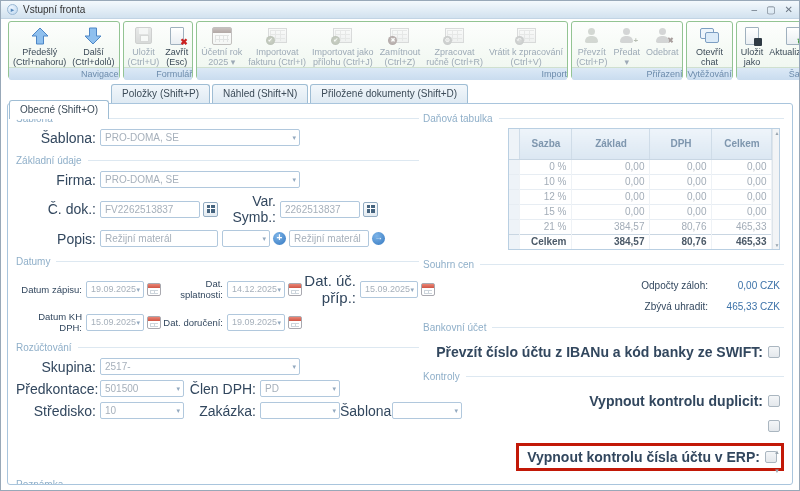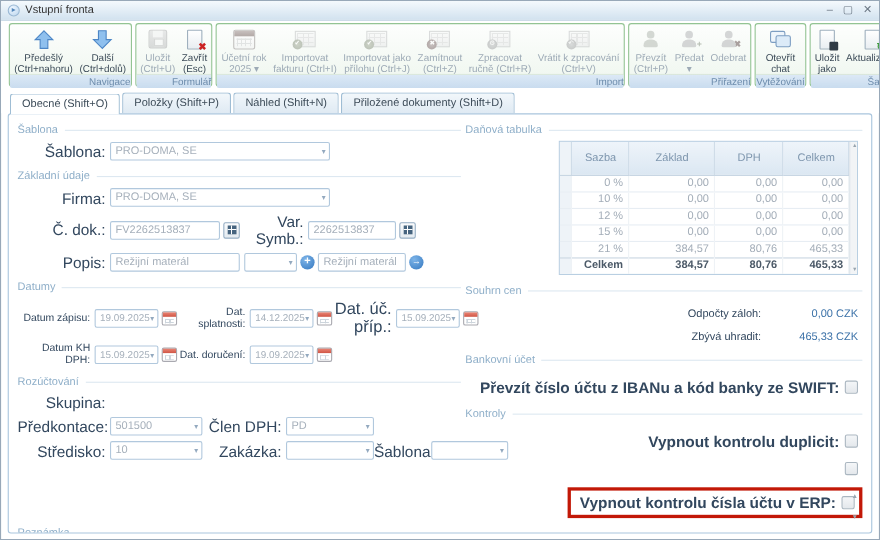--- a/index.html
+++ b/index.html
@@ -64,21 +64,21 @@
   .pbadge.plus{color:#5a9e2f;}
   .pbadge.x{color:#c43c3c;}
   .i-chat{width:19px;height:15px;position:relative;}
   .i-chat::before{content:"";position:absolute;left:0;top:0;width:12px;height:9px;border:1px solid #7d9ec2;border-radius:2px;background:#eef5fb;}
   .i-chat::after{content:"";position:absolute;right:0;bottom:0;width:12px;height:9px;border:1px solid #7d9ec2;border-radius:2px;background:#dcebf8;}
 
   
   .tabs{display:flex;gap:2px;padding:3px 0 0 8px;background:#fff;}
   .tab{font-size:10px;color:#3c4b58;padding:3px 10px 3px;border:1px solid #9fbdd4;border-bottom:none;
     border-radius:3px 3px 0 0;background:linear-gradient(#f2f7fb,#dfeaf3);position:relative;}
-  .tab.active{background:#fff;top:1px;z-index:3;padding-bottom:4px;}
+  .tab.active{background:#fff;top:16px;z-index:3;padding-bottom:4px;}
 
   
   .panel{margin:0 6px;border:1px solid #a9c5dd;border-radius:3px;background:#fff;
     padding:0 8px 4px;height:382px;position:relative;z-index:2;overflow:hidden;}
   .cols{display:flex;}
   .colL{width:53%;padding-right:4px;}
   .colR{width:47%;}
 
   .shead{display:flex;align-items:center;color:#8fafc9;font-size:10px;margin:9px 0 2px;}
   .shead::after{content:"";flex:1;border-top:1px solid #dde8f1;margin-left:6px;}
@@ -101,31 +101,31 @@
   .plusico,.globeico{width:13px;height:13px;border-radius:50%;flex:none;margin:0 3px;
     background:radial-gradient(circle at 35% 30%,#7db4e8,#3478c0);color:#fff;text-align:center;}
   .plusico::before{content:"+";font-size:10px;line-height:12px;font-weight:bold;display:block;}
   .globeico::before{content:"→";font-size:8px;line-height:12px;font-weight:bold;display:block;}
   .chk{width:12px;height:12px;border:1px solid #aab6c0;background:linear-gradient(#f4f6f8,#e4e8ec);
     border-radius:2px;flex:none;margin-left:5px;}
 
   
   .taxwrap{display:flex;width:272px;margin:4px 4px 0 auto;border:1px solid #b9cfe2;}
   .taxwrap table{border-collapse:collapse;width:263px;font-size:10px;table-layout:fixed;}
-  .taxwrap th{background:linear-gradient(#eef4fa,#dbe7f2);color:#7e96ae;font-weight:normal;
+  .taxwrap th{background:linear-gradient(#eef4fa,#dbe7f2);color:#7e96ae;font-weight:bold;
     border-right:1px solid #cfdce8;border-bottom:1px solid #c8d6e3;height:30px;padding:0 5px;text-align:center;}
   .taxwrap td{color:#a3adb8;text-align:right;padding:0 5px;height:14px;line-height:14px;
     border-top:1px solid #e7edf3;border-right:1px solid #eef2f6;}
   .taxwrap .selcol{width:11px;padding:0;background:#eef3f8;}
   .taxwrap tr.total td{font-weight:bold;color:#4c5a68;border-top:1px solid #c9d6e2;}
   .tscroll{width:8px;background:#f2f4f6;border-left:1px solid #dde4ea;position:relative;font-size:5px;color:#98a4ae;}
   .tscroll .up{position:absolute;top:1px;left:1px;}
   .tscroll .dn{position:absolute;bottom:1px;left:1px;}
 
-  .sumrow{display:flex;justify-content:flex-end;align-items:baseline;margin:10px 4px 10px 0;gap:16px;}
+  .sumrow{display:flex;justify-content:flex-end;align-items:baseline;margin:10px 4px 10px 0;}
   .sumlbl{color:#32475e;font-size:10px;}
   .sumval{color:#3c72a8;font-size:10px;width:72px;text-align:right;}
 
   .chkrow{display:flex;justify-content:flex-end;align-items:center;margin:11px 4px 11px 0;}
   .chkrow .lbl{padding-right:0;font-weight:bold;}
   .redbox{display:flex;align-items:center;border:3px solid #c21807;padding:3px 4px 3px 8px;}
   .chkrow.erp{margin-right:0;margin-bottom:4px;}
 
   .note{height:50px;border:1px solid #b1c8dd;border-radius:3px;background:#fff;position:relative;margin-top:2px;}
   .na{position:absolute;right:2px;font-size:6px;color:#9aa6b0;}
@@ -364,20 +364,21 @@
         <span class="inp sel" style="width:58px;font-size:9px">15.09.2025</span>
         <span class="calico"></span>
         <span class="lbl" style="width:66px;font-size:9.5px">Dat. doručení:</span>
         <span class="inp sel" style="width:58px;font-size:9px">19.09.2025</span>
         <span class="calico"></span>
       </div>
 
       <div class="shead">Rozúčtování</div>
       <div class="frow">
         <span class="lbl" style="width:84px">Skupina:</span>
+        <span class="inp sel" style="width:200px">2517-</span>
       </div>
       <div class="frow">
         <span class="lbl" style="width:84px">Předkontace:</span>
         <span class="inp sel" style="width:84px">501500</span>
         <span class="lbl" style="width:76px">Člen DPH:</span>
         <span class="inp sel" style="width:80px">PD</span>
       </div>
       <div class="frow">
         <span class="lbl" style="width:84px">Středisko:</span>
         <span class="inp sel" style="width:84px">10</span>

